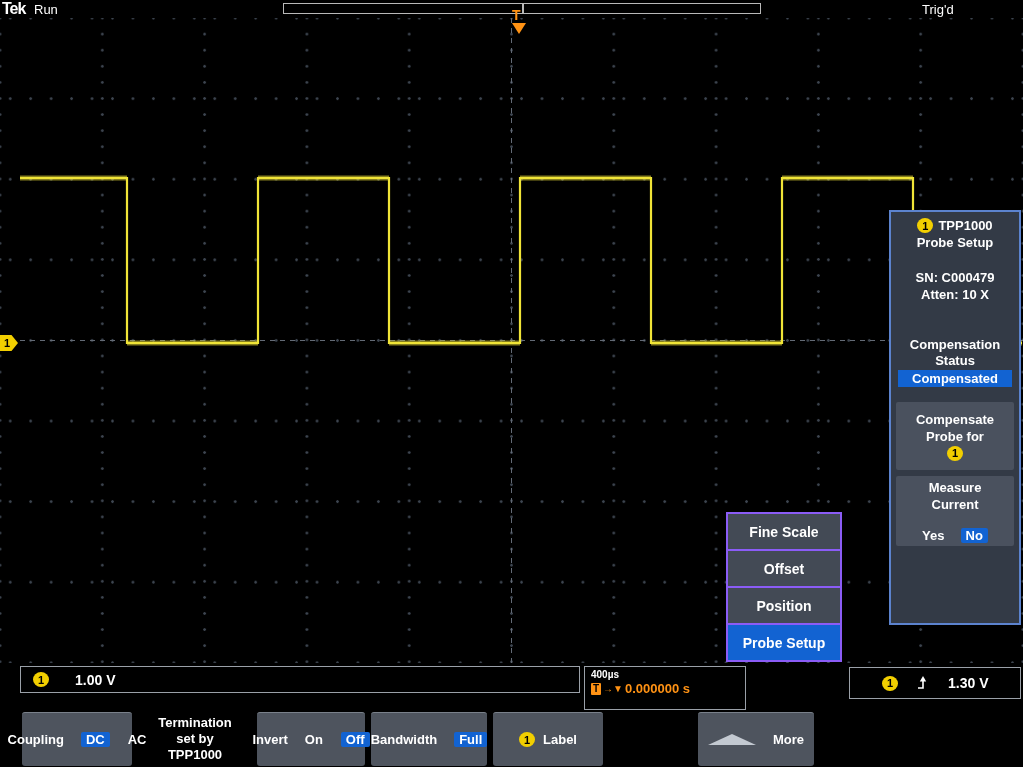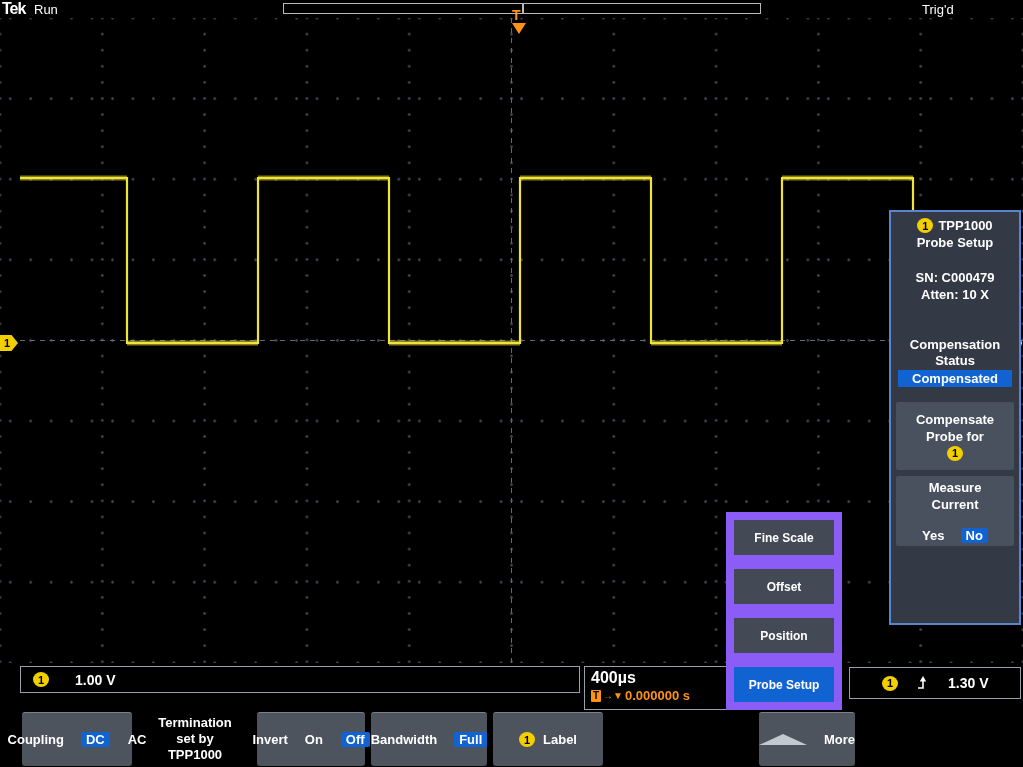--- a/index.html
+++ b/index.html
@@ -38,46 +38,46 @@
   
   .badge{display:inline-flex;align-items:center;justify-content:center;
     width:16px;height:15px;border-radius:50%;background:#f2cf00;color:#000;
     font-size:11px;font-weight:bold;flex:none;}
   .sel{background:#1263d2;color:#fff;padding:0 5px;border-radius:2px;}
   
   .rbox{border:1px solid #9aa0a8;box-sizing:border-box;z-index:3;background:#000;}
   .ch1box{left:20px;top:666px;width:560px;height:27px;display:flex;align-items:center;gap:26px;padding-left:12px;}
   .ch1box .val{font-size:14px;font-weight:bold;}
   .hbox{left:584px;top:666px;width:162px;height:44px;padding:2px 6px;}
-  .hbox .scale{font-size:16px;font-weight:bold;}
+  .hbox .scale{font-size:10px;font-weight:bold;}
   .hbox .trow{display:flex;align-items:center;gap:2px;margin-top:1px;}
   .tsq{display:inline-block;background:#ff9214;color:#000;font-size:10px;font-weight:bold;
     line-height:12px;padding:0 2px;border-radius:1px;}
   .or{color:#ff9214;font-size:10px;}
   .orval{color:#ff9214;font-size:13px;font-weight:bold;}
   .tbox{left:849px;top:667px;width:172px;height:32px;display:flex;align-items:center;gap:18px;padding-left:32px;box-sizing:border-box;}
   .tbox .val{font-size:14px;font-weight:bold;}
   
   .btn{top:712px;height:54px;background:#4e545e;border-radius:3px;border-top:1px solid #7a818b;
     box-sizing:border-box;z-index:3;display:flex;flex-direction:row;align-items:center;
     justify-content:center;gap:17px;font-size:13px;font-weight:bold;cursor:pointer;}
   .btn .row{display:flex;gap:18px;align-items:center;}
   .coupling{left:22px;width:110px;}
   .term{left:139px;top:712px;width:112px;height:54px;z-index:3;display:flex;flex-direction:column;
     align-items:center;justify-content:center;font-size:13px;font-weight:bold;line-height:16px;}
   .invert{left:257px;width:108px;}
   .bandwidth{left:371px;width:116px;text-align:center;}
   .labelbtn{left:493px;width:110px;flex-direction:row;gap:8px;}
-  .morebtn{left:759px;width:96px;}
+  .morebtn{left:698px;width:116px;}
   .morearrow{width:0;height:0;border-left:24px solid transparent;border-right:24px solid transparent;
     border-bottom:11px solid #c3c9d1;}
   
   .sidemenu{left:726px;top:512px;width:116px;z-index:6;}
-  .smitem{height:35px;border:8px solid #8b5cf6;background:#434a55;display:flex;align-items:center;
-    justify-content:center;font-size:12px;font-weight:bold;cursor:pointer;}
+  .smitem{height:35px;border:2px solid #8b5cf6;background:#434a55;display:flex;align-items:center;
+    justify-content:center;font-size:14px;font-weight:bold;cursor:pointer;}
   .smitem + .smitem{margin-top:-2px;}
   .smitem.active{background:#1263d2;}
   
   .panel{left:889px;top:210px;width:132px;height:415px;background:#333a46;
     border:2px solid #5c83ce;box-sizing:border-box;z-index:6;font-size:13px;font-weight:bold;}
   .panel .line{position:absolute;left:0;width:100%;text-align:center;}
   .p-title{top:6px;display:flex;align-items:center;justify-content:center;gap:5px;}
   .p-sub{top:23px;}
   .p-sn{top:58px;}
   .p-at{top:75px;}

